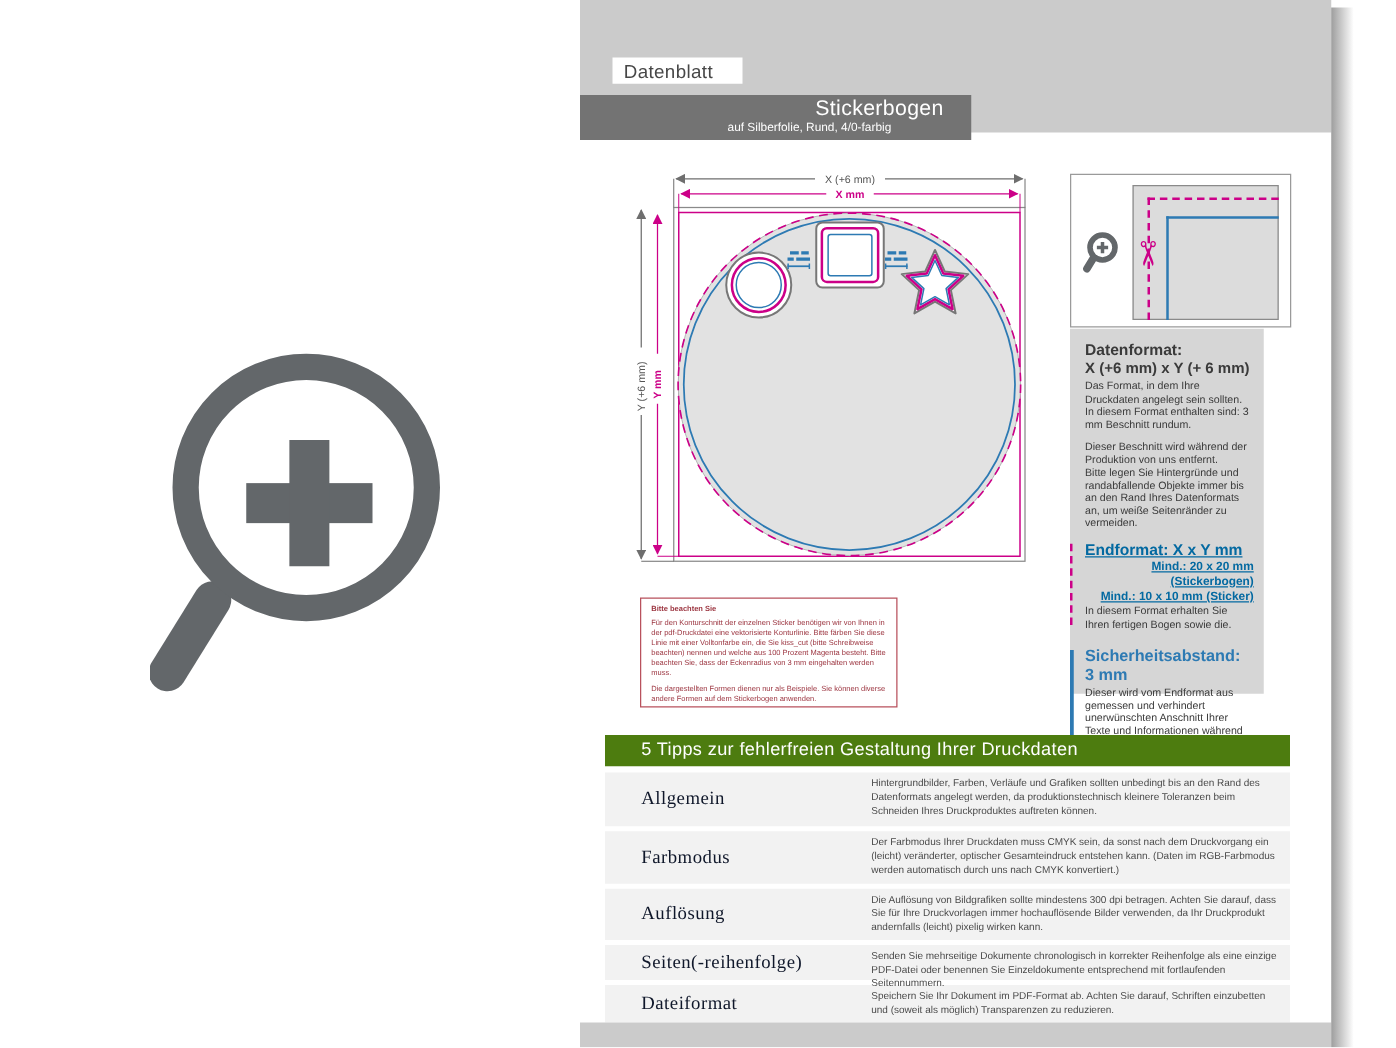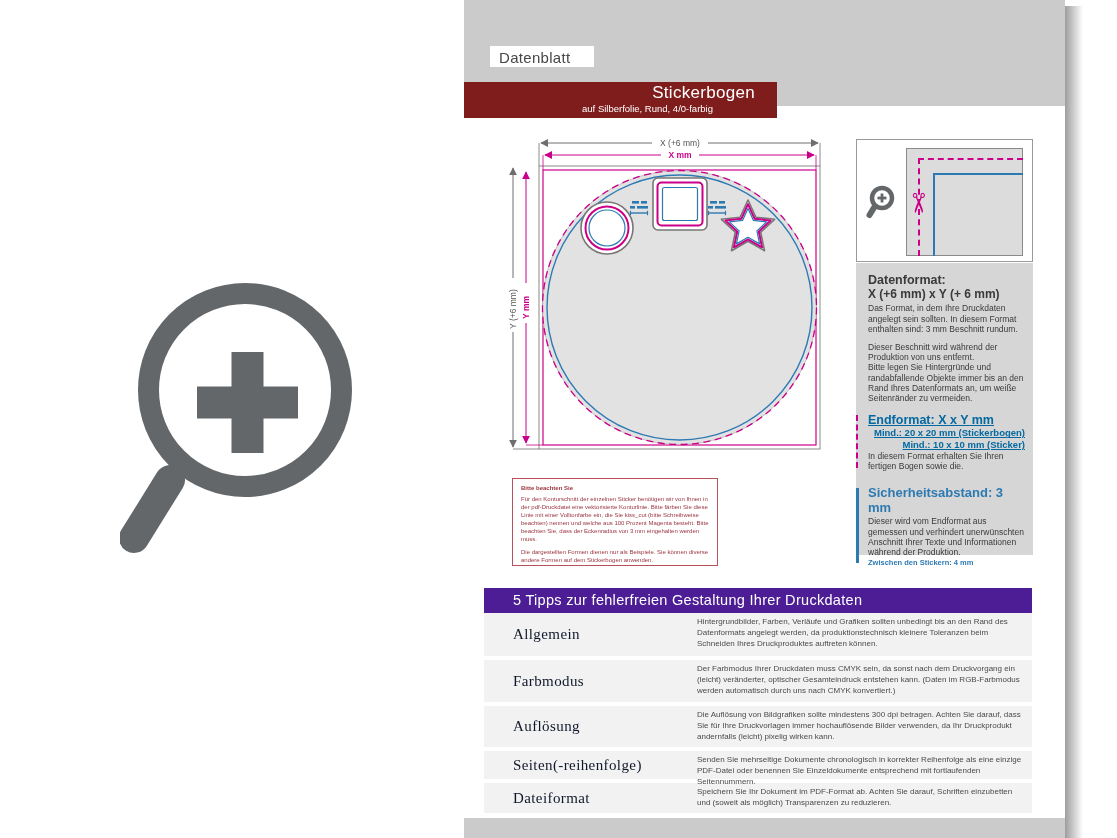--- a/index.html
+++ b/index.html
@@ -13,21 +13,21 @@
   
   .page { position:absolute; left:464px; top:0; width:601px; height:838px; background:#ffffff; }
   .page-shadow { position:absolute; left:1065px; top:6px; width:18px; height:832px;
                  background:linear-gradient(to right, rgba(125,125,125,0.75), rgba(255,255,255,0)); }
 
   .top-band { position:absolute; left:0; top:0; width:601px; height:106px; background:#cbcbcb; }
   .footer-band { position:absolute; left:0; top:818px; width:601px; height:20px; background:#cbcbcb; }
 
   .tab { position:absolute; left:26px; top:46px; width:104px; height:21px; background:#ffffff;
          color:#474747; font-size:15px; line-height:24px; padding-left:9px; letter-spacing:0.3px; }
-  .title-bar { position:absolute; left:0; top:82px; width:313px; height:36px; background:#7f1d1d; color:#ffffff; }
+  .title-bar { position:absolute; left:0; top:76px; width:313px; height:36px; background:#737373; color:#ffffff; }
   .title-bar .title { position:absolute; right:22px; top:1px; font-size:17px; letter-spacing:0.3px; }
   .title-bar .subtitle { position:absolute; right:64px; top:21px; font-size:9.5px; }
 
   
   .diagram { position:absolute; left:31px; top:130px; }
 
   
   .note-box { position:absolute; left:48px; top:478px; width:206px; height:88px;
               border:1px solid #b8515c; background:#ffffff; padding:6px 8px; color:#9c3540; }
   .note-box .nb-title { font-size:6px; font-weight:bold; margin-bottom:4px; }
@@ -40,42 +40,42 @@
                  background:#dcdcdc; border:1px solid #8a8a8a; }
   .cut-h { position:absolute; left:61px; top:18px; width:105px; height:0; border-top:2px dashed #cc0088; }
   .cut-v { position:absolute; left:61px; top:18px; width:0; height:98px; border-left:2px dashed #cc0088; }
   .safe-h { position:absolute; left:76px; top:33px; width:90px; height:0; border-top:2px solid #2d7ab3; }
   .safe-v { position:absolute; left:76px; top:33px; width:0; height:83px; border-left:2px solid #2d7ab3; }
   .scissors { position:absolute; left:46px; top:46px; width:30px; height:34px; color:#cc0088;
               font-size:27px; line-height:34px; text-align:center; transform:rotate(90deg); }
   .mini-zoom { position:absolute; left:8px; top:44px; }
 
   
-  .info-panel { position:absolute; left:392px; top:263px; width:177px; height:292px;
+  .info-panel { position:absolute; left:392px; top:263px; width:155px; height:292px;
                 background:#d6d6d6; padding:10px 8px 8px 12px; color:#3a3a3a; }
   .info-panel h3 { font-size:12.5px; font-weight:bold; line-height:1.15; }
   .info-panel .fmt { font-size:12px; font-weight:bold; margin-bottom:2px; }
   .info-panel p { font-size:8.5px; line-height:1.2; }
   .blk { position:relative; }
   .blk-end { margin-top:10px; }
   .blk-end::before { content:""; position:absolute; left:-12px; top:2px; bottom:4px; width:0;
                      border-left:2px dashed #cc0088; }
   .blk-end h3, .blk-end .mind { color:#0369a1;text-decoration:underline; }
   .blk-end .mind { font-size:9.5px; font-weight:bold; line-height:1.25;text-align:right; }
   .blk-safe { margin-top:14px; }
   .blk-safe::before { content:""; position:absolute; left:-12px; top:2px; bottom:4px; width:0;
                       border-left:3px solid #2d7ab3; }
   .blk-safe h3 { color:#2d7ab3; font-size:13px; margin-bottom:1px; }
   .blk-safe .note4 { color:#2d7ab3; font-size:7.5px; font-weight:bold; margin-top:1px; }
   .gap8 { height:8px; }
 
   
   .tips { position:absolute; left:20px; top:588px; width:548px; }
-  .tips-header { height:25px; background:#4c1d95; color:#ffffff; font-size:14.5px;
-                 line-height:25px; padding-left:29px; letter-spacing:0.3px; }
+  .tips-header { height:25px; background:#4d7c0f; color:#ffffff; font-size:14.5px;
+                 line-height:25px; padding-left:29px; letter-spacing:0.3px; margin-bottom:5px; }
   .tip-row { display:flex; background:#f2f2f2; margin-bottom:4px; }
   .tip-label { width:177px; padding-left:29px; align-self:center; font-size:15px; color:#0f172a;
                letter-spacing:0.4px;font-family:Liberation Serif, serif; }
   .tip-text { flex:1; padding:4px 10px 4px 0; font-size:8px; line-height:1.35; color:#4a4a4a;margin-left:36px; }
   .h43{height:43px} .h42{height:42px} .h41{height:41px} .h30{height:30px} .h28{height:28px}
 </style>
 </head>
 <body>
 
 <div class="stage">

